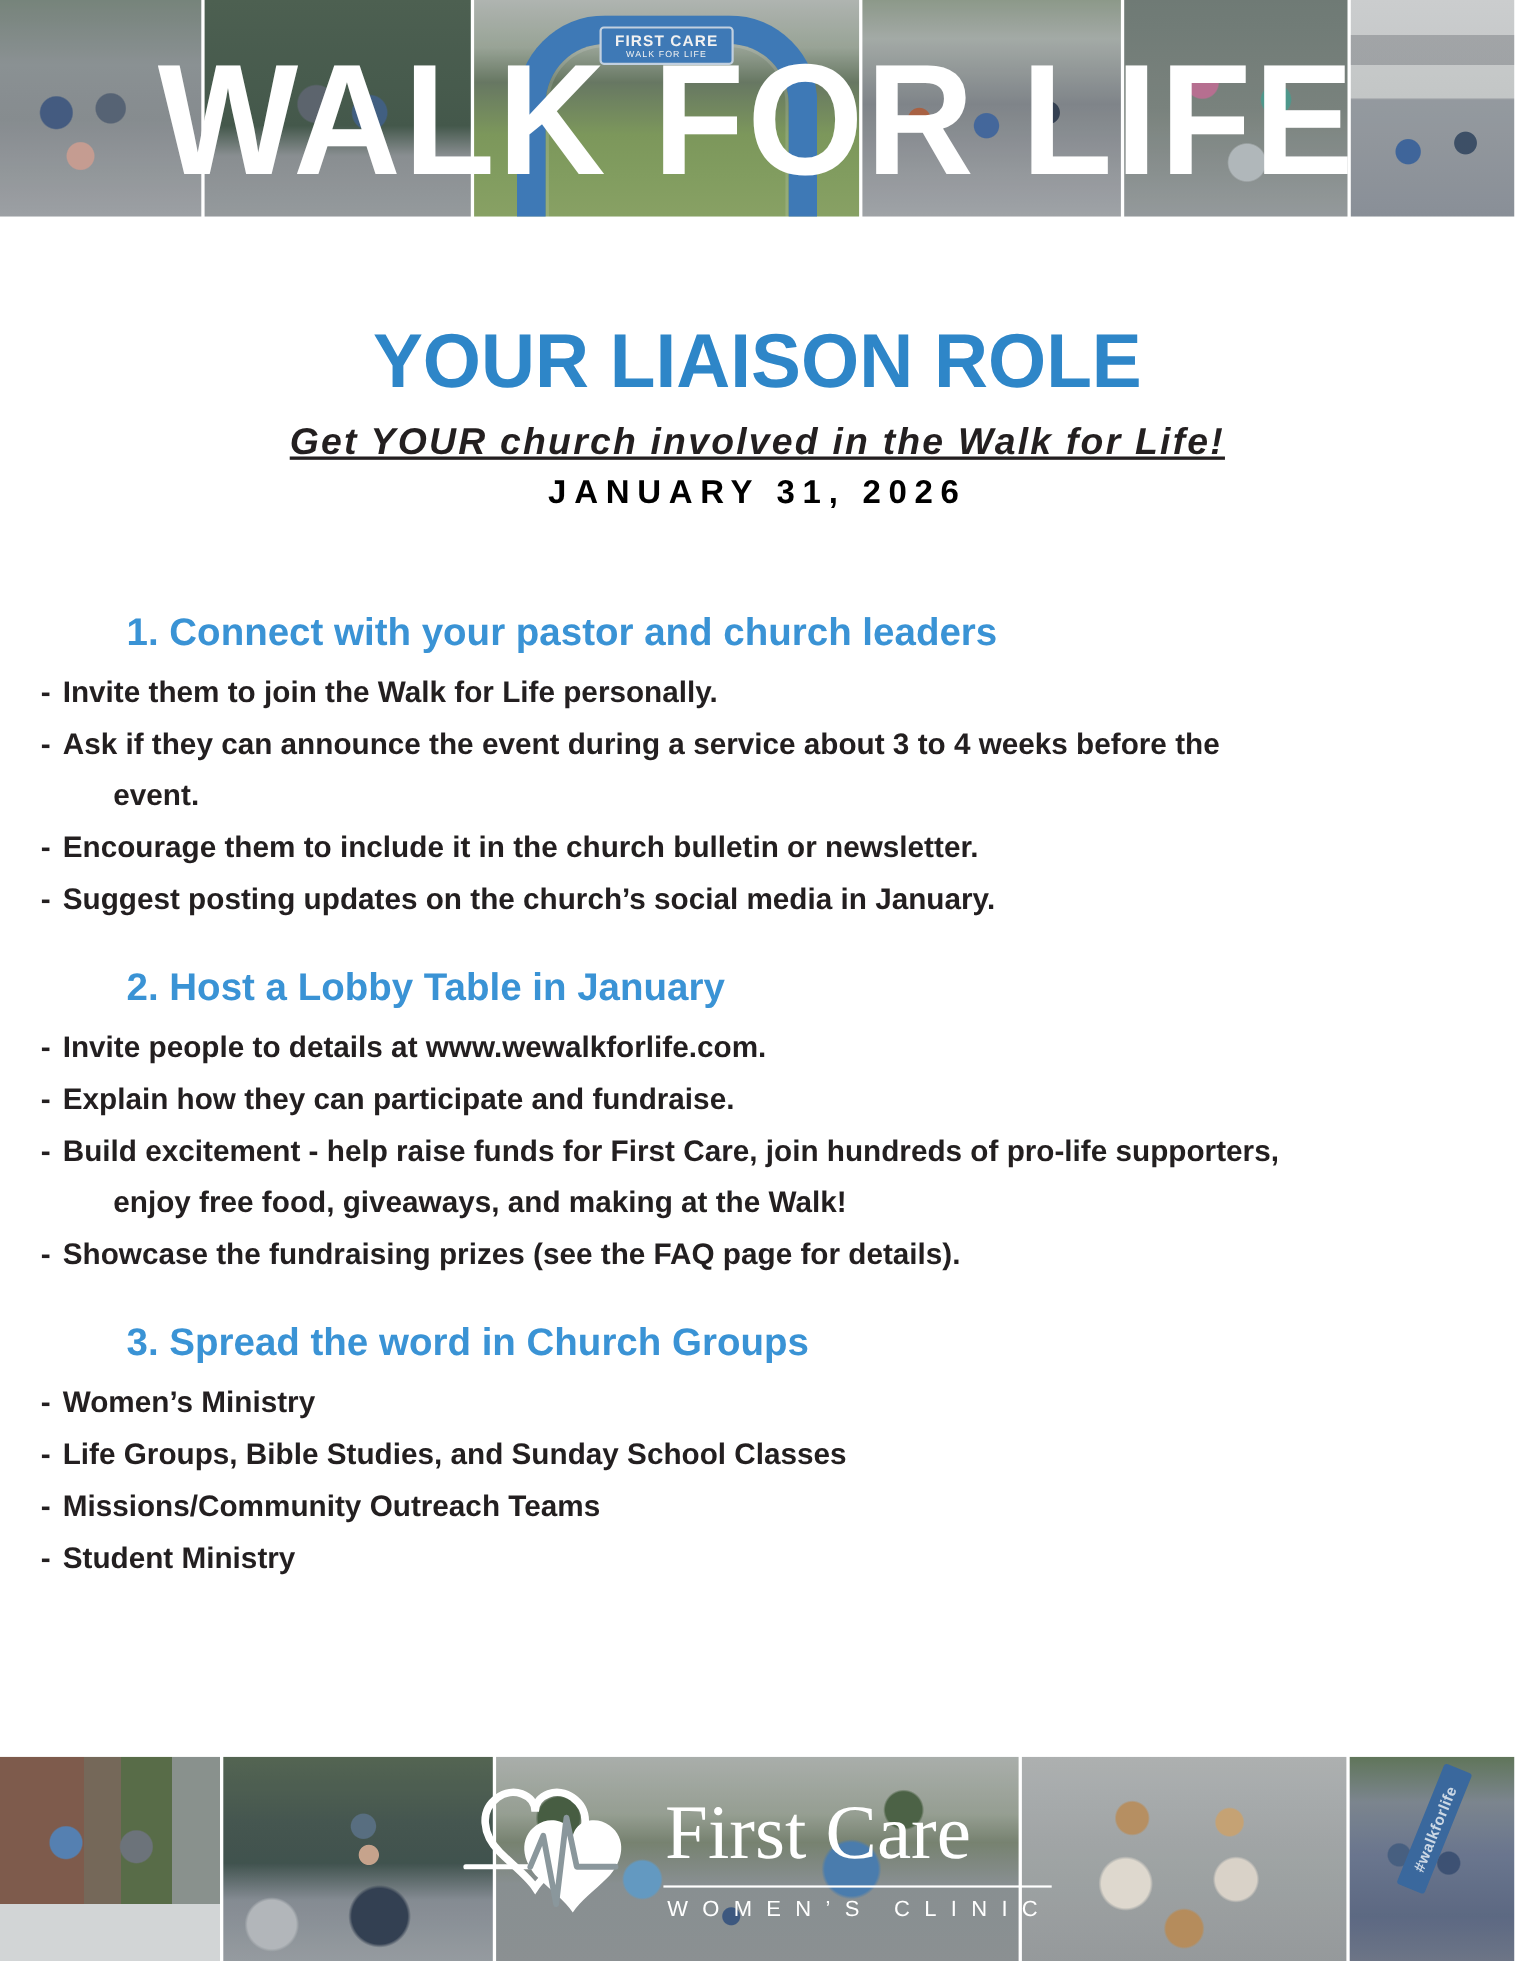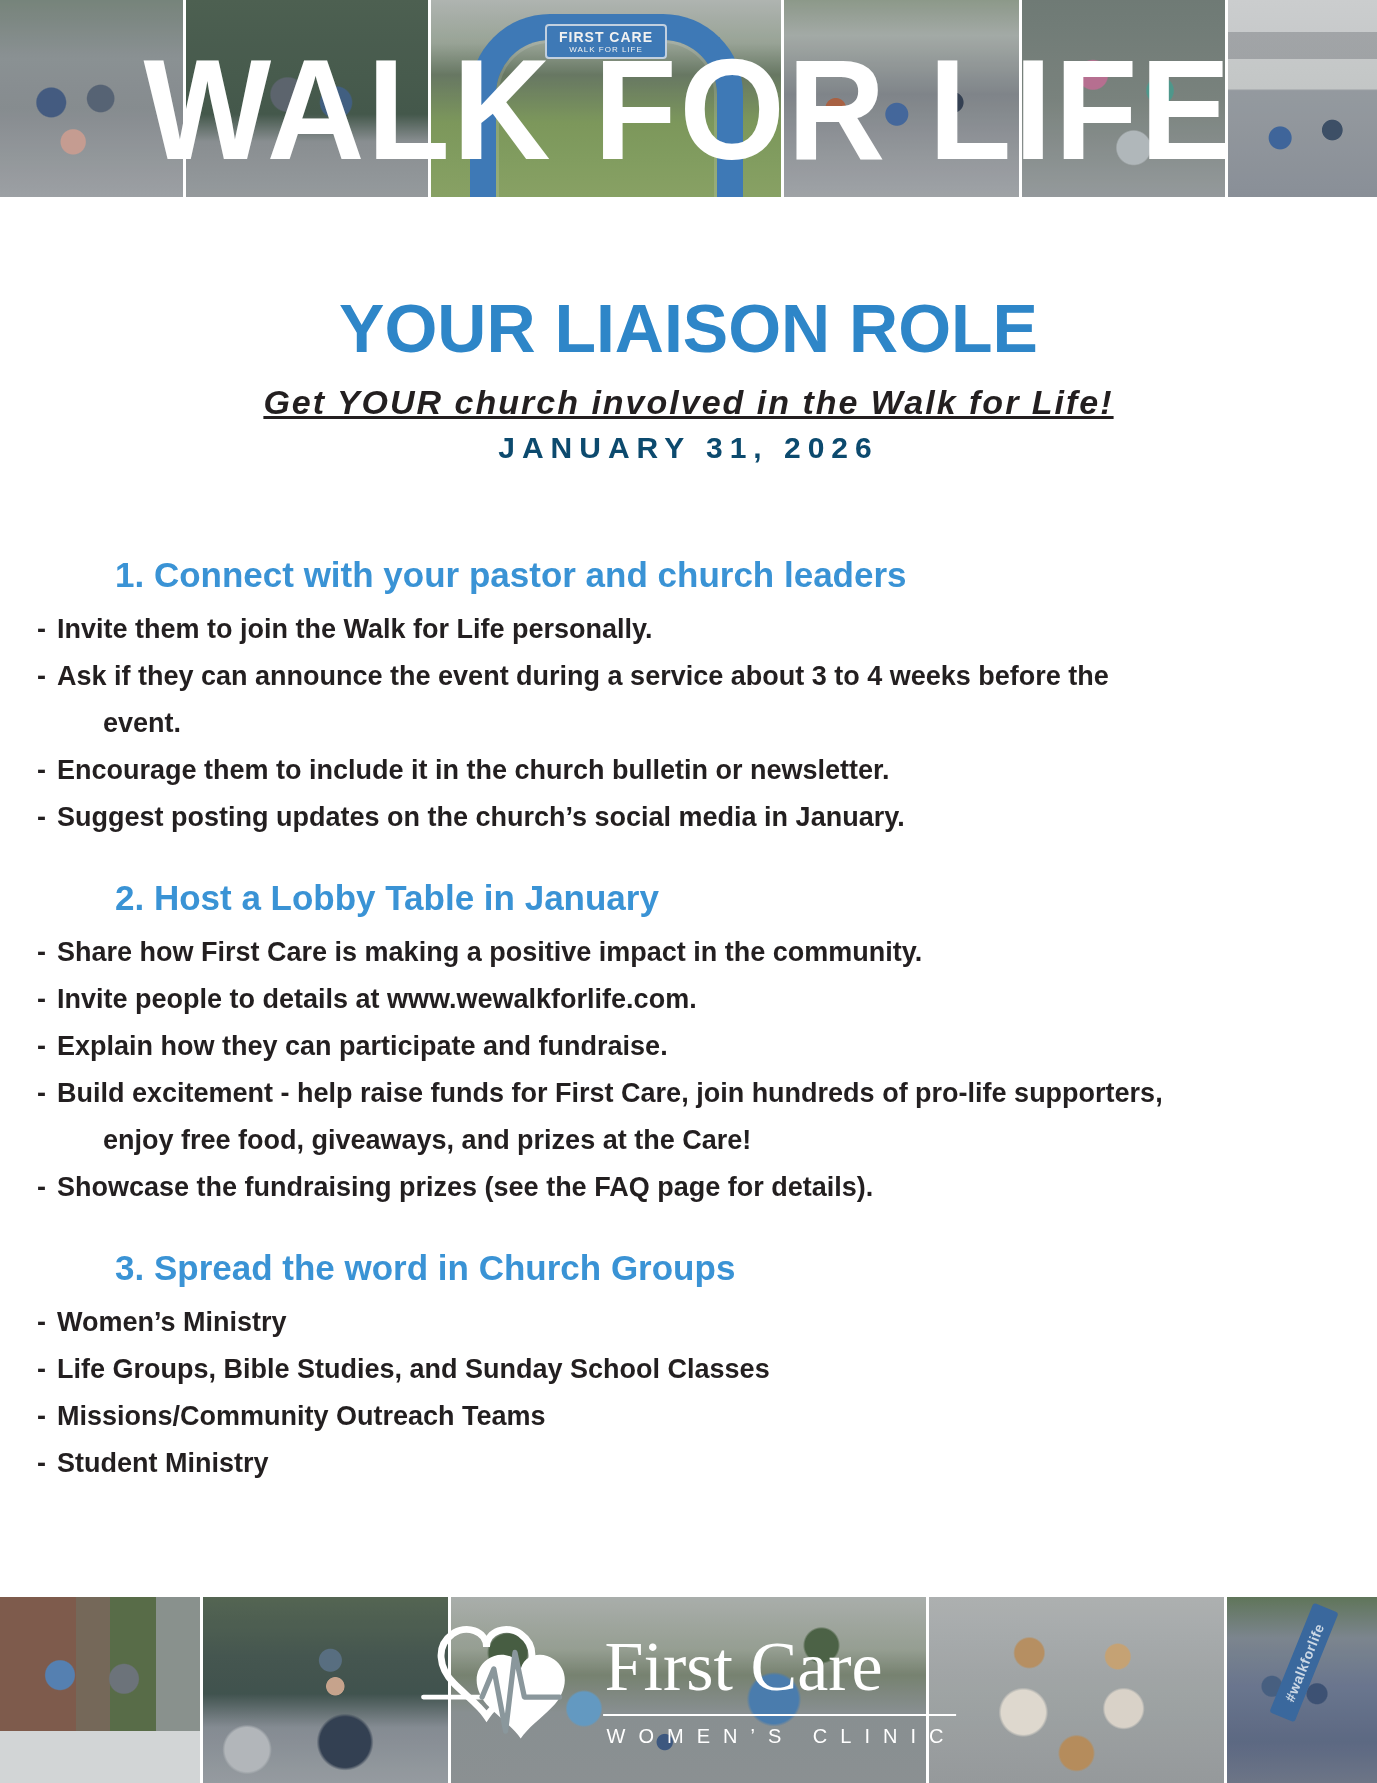--- a/index.html
+++ b/index.html
@@ -67,21 +67,21 @@
     margin:92px 0 0; text-align:center; font-size:68px; line-height:1.15;
     font-weight:bold; color:var(--title_blue,#2e86c8); letter-spacing:0;
     transform:scaleY(1.02);
   }
   .subtitle {
     margin:16px 40px 0; text-align:center; font-size:34px; line-height:1.15;
     font-weight:bold; font-style:italic; letter-spacing:2px; color:#231f20;text-decoration:underline;
   }
   .date {
     margin:8px 0 0; text-align:center; font-size:30px; line-height:1.2;
-    font-weight:bold; letter-spacing:7px; color:#0c4a6e;
+    font-weight:bold; letter-spacing:7px; color:#000000;
   }
 
   .content h2 {
     margin:36px 60px 0 115px; font-size:35px; line-height:1.2; font-weight:bold;
     color:var(--heading_blue,#3a93d5); letter-spacing:0;
   }
   .content section.first h2 { margin-top:88px; }
   .content ul { list-style:none; margin:10px 0 0; padding:0 0 0 37px; }
   .content li {
     width:1075px; font-size:27px; font-weight:bold; color:#231f20;
@@ -177,24 +177,23 @@
         <li><span class="dash">-</span><span>Invite them to join the Walk for Life personally.</span></li>
         <li><span class="dash">-</span><span>Ask if they can announce the event during a service about 3 to 4 weeks before the event.</span></li>
         <li><span class="dash">-</span><span>Encourage them to include it in the church bulletin or newsletter.</span></li>
         <li><span class="dash">-</span><span>Suggest posting updates on the church’s social media in January.</span></li>
       </ul>
     </section>
 
     <section>
       <h2>2. Host a Lobby Table in January</h2>
       <ul>
-        <li><span class="dash">-</span><span>Share how First Care is making a positive impact in the community.</span></li>
         <li><span class="dash">-</span><span>Invite people to details at www.wewalkforlife.com.</span></li>
         <li><span class="dash">-</span><span>Explain how they can participate and fundraise.</span></li>
-        <li><span class="dash">-</span><span>Build excitement - help raise funds for First Care, join hundreds of pro-life supporters, enjoy free food, giveaways, and prizes at the Care!</span></li>
+        <li><span class="dash">-</span><span>Build excitement - help raise funds for First Care, join hundreds of pro-life supporters, enjoy free food, giveaways, and making at the Walk!</span></li>
         <li><span class="dash">-</span><span>Showcase the fundraising prizes (see the FAQ page for details).</span></li>
       </ul>
     </section>
 
     <section>
       <h2>3. Spread the word in Church Groups</h2>
       <ul>
         <li><span class="dash">-</span><span>Women’s Ministry</span></li>
         <li><span class="dash">-</span><span>Life Groups, Bible Studies, and Sunday School Classes</span></li>
         <li><span class="dash">-</span><span>Missions/Community Outreach Teams</span></li>

